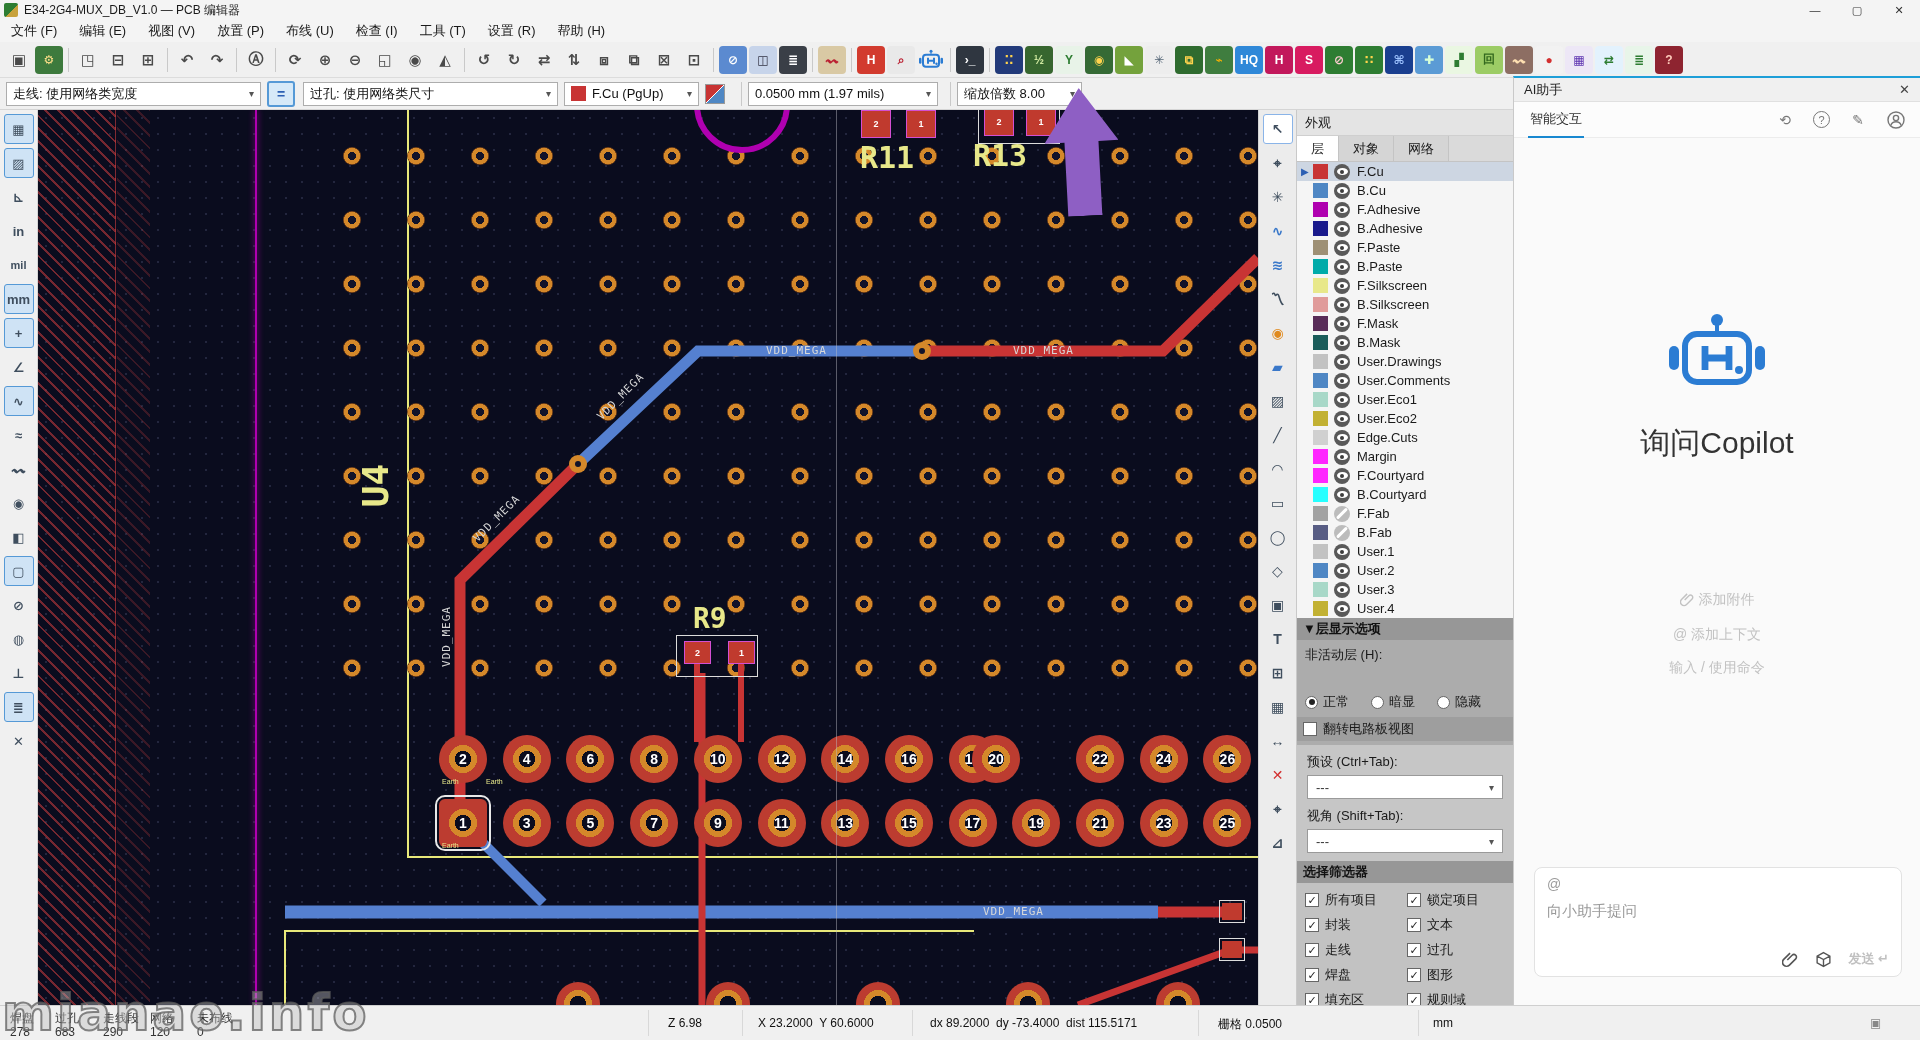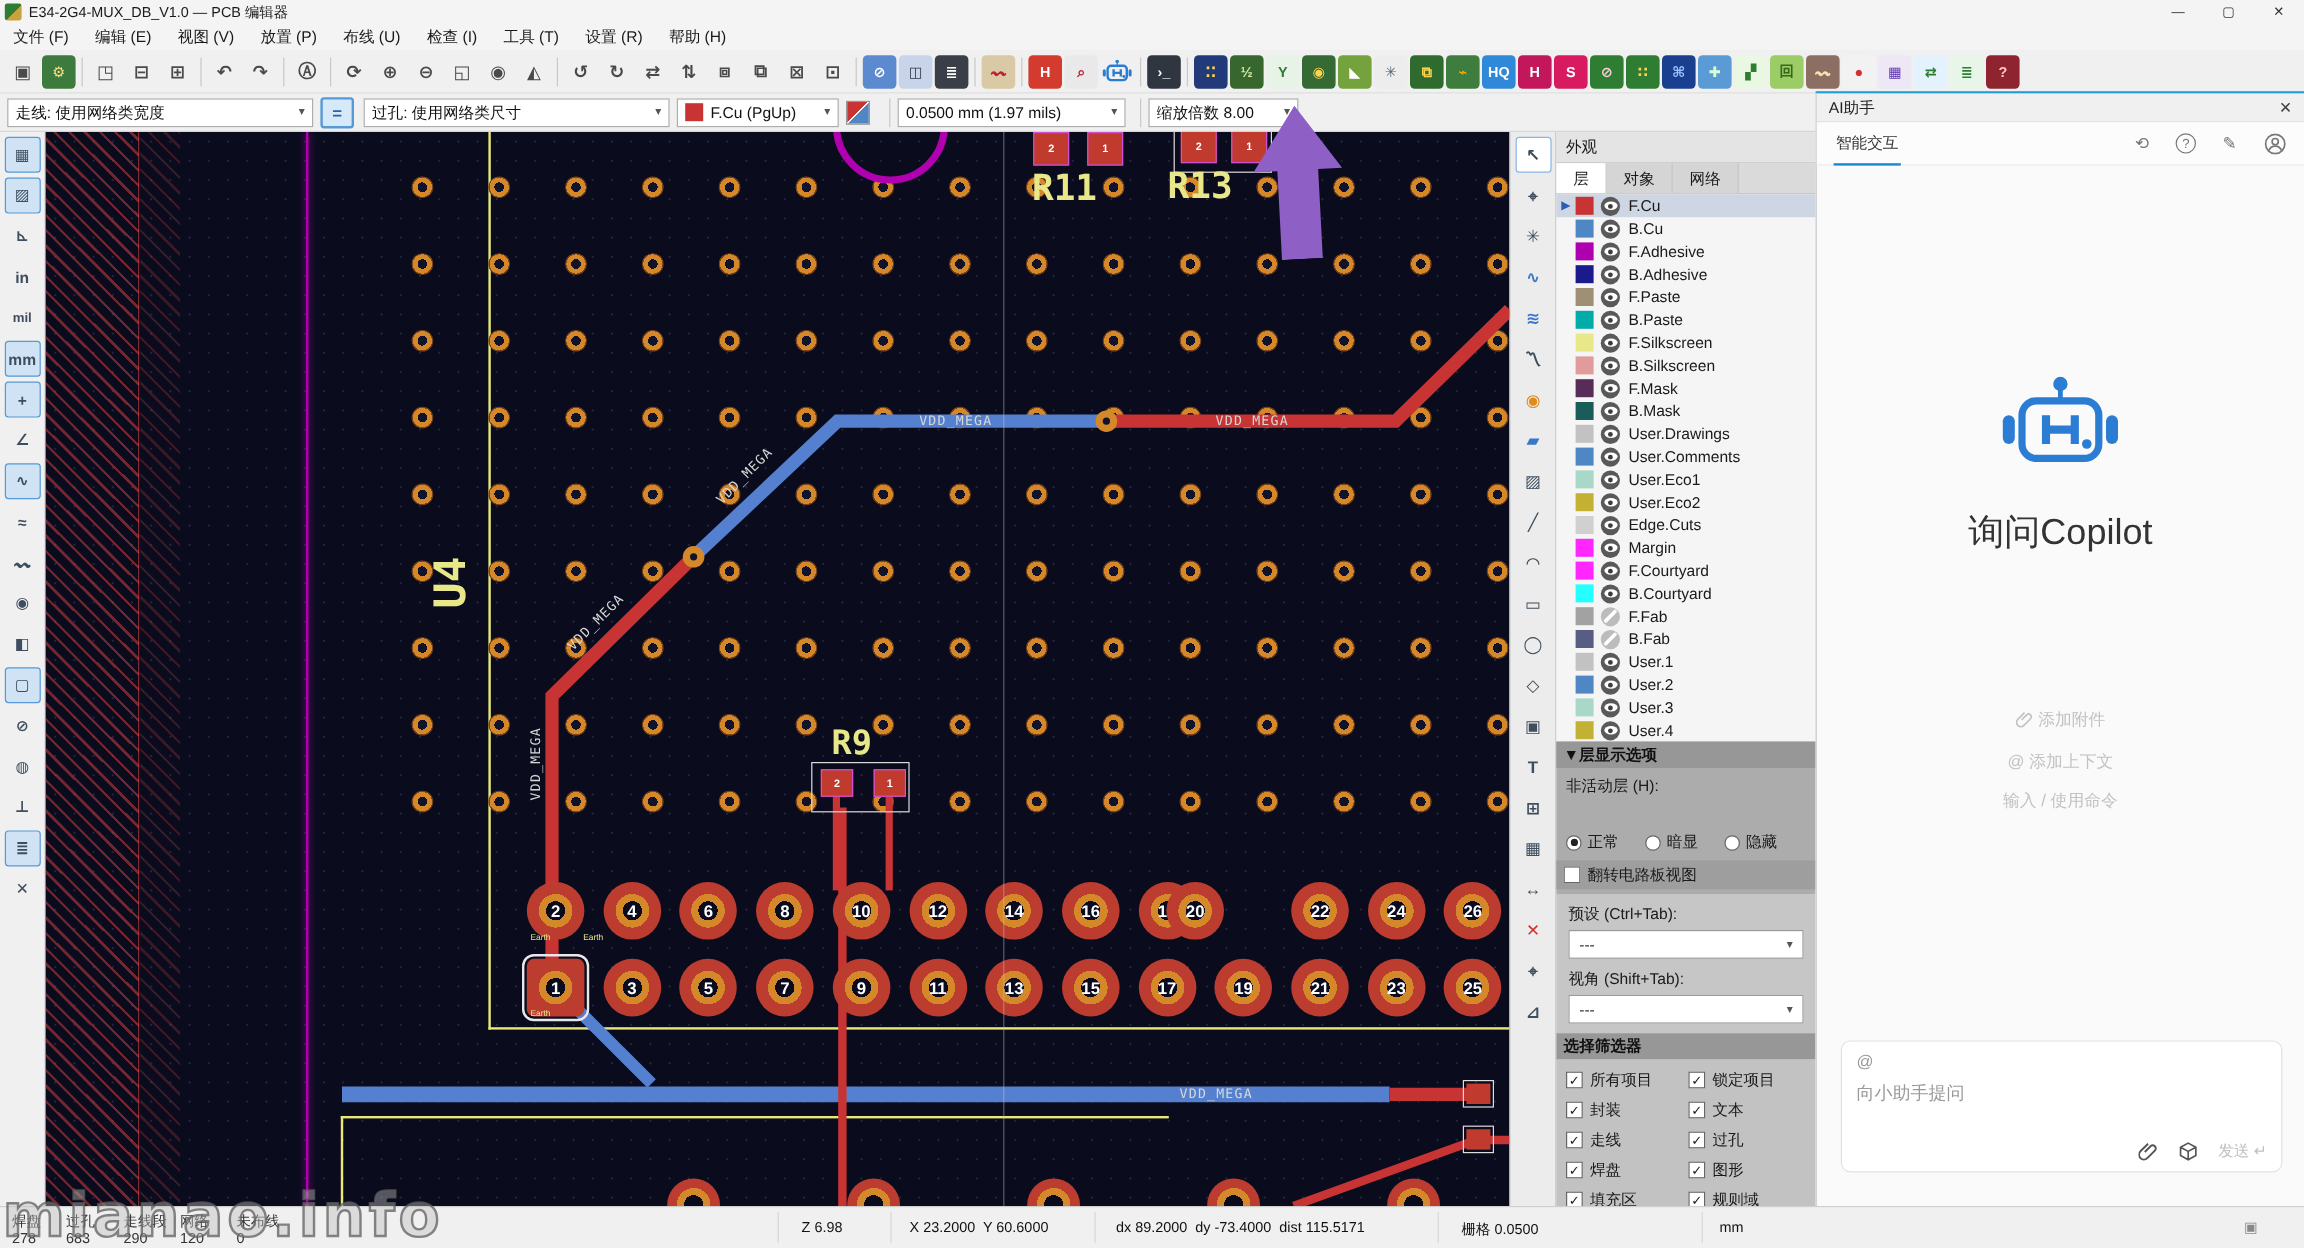--- a/index.html
+++ b/index.html
@@ -101,21 +101,21 @@
   #ai-hicons { margin-left:auto; display:flex; gap:18px; color:#777; font-size:14px; align-items:center; }
   .hic { width:20px; height:20px; display:flex; align-items:center; justify-content:center; }
   .hic.circ { border:1.4px solid #777; border-radius:50%; font-size:11px; width:17px; height:17px; }
   #ai-robot { position:absolute; left:50%; top:234px; transform:translateX(-50%); }
   #ai-heading { position:absolute; left:0; width:100%; top:345px; text-align:center; font-size:30px; color:#333; }
   #ai-disclaimer { position:absolute; left:40px; right:40px; top:420px; text-align:center; font-size:14px; color:#9a9a9a; line-height:1.65; }
   .ai-hint { position:absolute; left:0; width:100%; text-align:center; color:#c2c2c2; font-size:14px; }
   #ai-inputbox { position:absolute; left:20px; right:18px; top:789px; height:110px; background:#fff; border:1px solid #e2e2e2; border-radius:8px; padding:8px 12px; }
   #ai-at { color:#9a9a9a; font-size:14px; }
   #ai-ph { color:#9a9a9a; font-size:15px; margin-top:10px; }
-  #ai-actions { position:absolute; right:12px; bottom:8px; display:flex; align-items:center; gap:16px; color:#555; }
+  #ai-actions { position:absolute; right:12px; bottom:8px; display:flex; align-items:center; gap:16px; color:#555;font-weight:bold; }
   #ai-send { color:#c0c0c0; font-size:13px; }
 
   
   #statusbar { position:absolute; left:0; top:1005px; width:1920px; height:35px; background:#f0f0f0; border-top:1px solid #cfcfcf; font-size:12px; color:#222; }
   .st-label { position:absolute; top:4px; color:#333; }
   .st-value { position:absolute; top:19px; color:#333;text-align:right; }
   .st-field { position:absolute; top:10px; color:#111; }
   .st-vsep { position:absolute; top:4px; height:26px; width:1px; background:#d8d8d8; }
 
   #watermark { position:absolute; left:2px; top:984px; font-size:50px; font-weight:bold; letter-spacing:3px; z-index:60;

